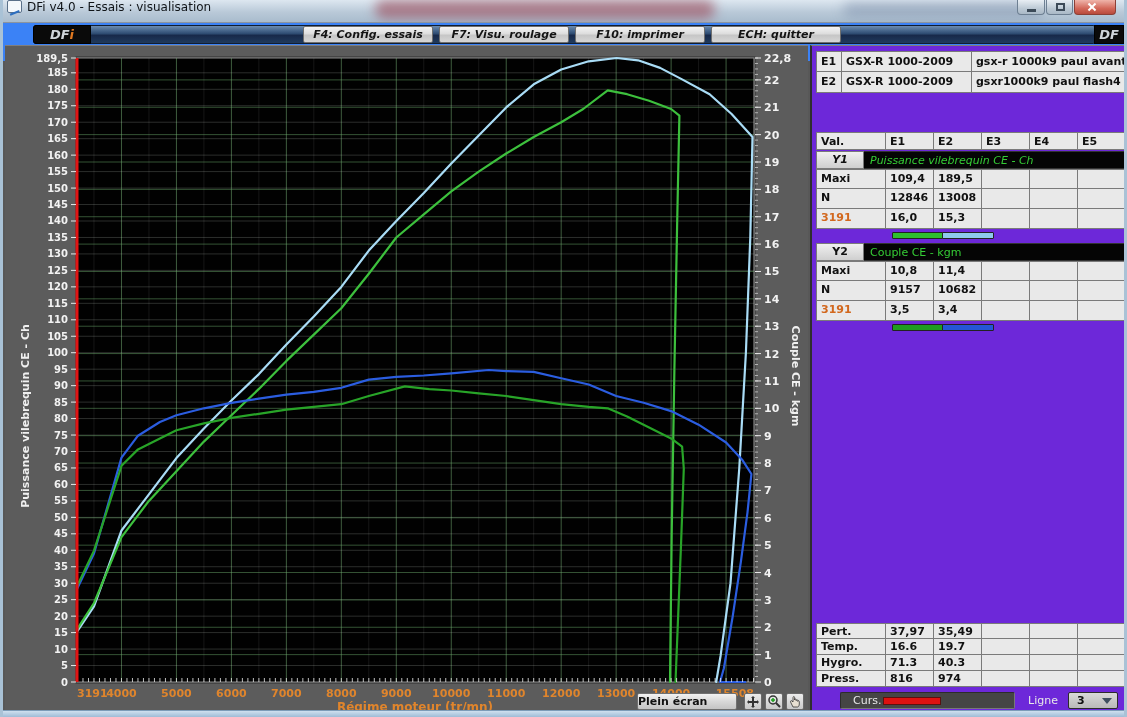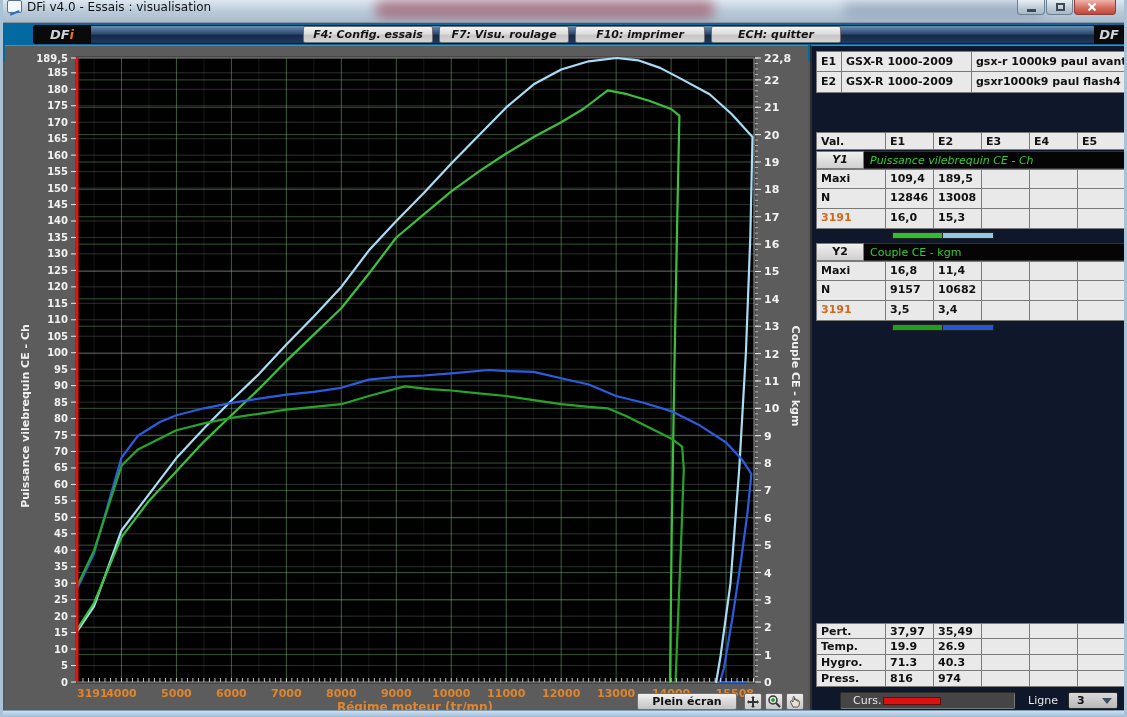--- a/index.html
+++ b/index.html
@@ -20,42 +20,42 @@
   .winbtns{position:absolute;top:0;right:8px;display:flex;}
   .winbtn{height:15px;border:1px solid #6d7f92;border-top:none;border-radius:0 0 4px 4px;
     background:linear-gradient(#e8eef4,#bcc9d5 60%,#aab9c7);margin-left:1px;position:relative;cursor:default;}
   .winbtn.min{width:28px}.winbtn.max{width:27px}.winbtn.close{width:42px;
     background:linear-gradient(#efb4aa,#d3685a 60%,#b84a3c);border-color:#8c3f36;}
   .glyph-min{position:absolute;left:9px;top:9px;width:9px;height:3px;background:#3c4a58;}
   .glyph-max{position:absolute;left:9px;top:3px;width:9px;height:8px;border:2px solid #3c4a58;}
   .glyph-x1,.glyph-x2{position:absolute;left:16px;top:2px;width:2px;height:10px;background:#fff;}
   .glyph-x1{transform:rotate(45deg)}.glyph-x2{transform:rotate(-45deg)}
   
-  .toolbar{position:absolute;top:22px;left:0;right:0;height:39px;background:#0369a1;
+  .toolbar{position:absolute;top:22px;left:0;right:0;height:39px;background:#3b82f6;
     border-top:1px solid #8b949e;}
   .navybar{position:absolute;top:2px;left:30px;right:28px;height:19px;border-radius:3px;
     background:linear-gradient(#6c8cb0,#2e4c72 45%,#17294a 55%,#203a5c);border:1px solid #101d30;}
   .brandbox{position:absolute;top:2px;left:30px;width:58px;height:19px;background:#0a0a0a;
     border:1px solid #000;border-radius:3px 0 0 3px;color:#cfd4d9;font-weight:bold;font-style:italic;
     font-size:13px;text-align:center;line-height:17px;}
   .brandbox i{color:#e07820;font-style:italic;}
   .brandbox.right{left:auto;right:0;width:30px;border-radius:0;overflow:hidden;}
   .tbbtn{position:absolute;top:3px;height:17px;border:1px solid #6e6e6e;border-radius:2px;
     background:linear-gradient(#f4f4f4,#dddddd 45%,#c6c6c6 55%,#d6d6d6);
     font-size:11px;font-weight:bold;color:#141414;text-align:center;line-height:15px;cursor:default;font-style:italic;}
   
   .chart-panel{position:absolute;left:2px;top:45px;width:803px;height:665px;background:#5c5c5c;
     border-top:1px solid #7e7e7e;}
-  .right-panel{position:absolute;left:807px;top:45px;width:317px;height:665px;background:#0f172a;
+  .right-panel{position:absolute;left:807px;top:45px;width:317px;height:665px;background:#6d28d9;
     border-left:2px solid #2e2e2e;border-top:1px solid #7e7e7e;}
   svg text{font-family:"DejaVu Sans","Liberation Sans",sans-serif;}
   
   .fs-btn{position:absolute;left:632px;top:647px;width:100px;height:17px;border:1px solid #707070;
     border-radius:2px;background:linear-gradient(#f2f2f2,#d8d8d8 50%,#c4c4c4);font-size:11px;
-    font-weight:bold;text-align:center;line-height:15px;color:#111;cursor:default;}
+    font-weight:bold;line-height:15px;color:#111;cursor:default;}
   .mini-btn{position:absolute;top:647px;width:18px;height:17px;border:1px solid #6a6a6a;border-radius:2px;
     background:linear-gradient(#ececec,#c9c9c9);display:flex;align-items:center;justify-content:center;cursor:default;}
   
   .grid-row{display:grid;grid-template-columns:70px 48px 48px 48px 48px 48px;}
   .cell{background:#e9e9e9;border:1px solid #7a7a7a;border-left:none;font-size:11px;font-weight:bold;
     color:#111;padding:2px 3px 0 4px;height:100%;overflow:hidden;white-space:nowrap;}
   .cell:first-child{border-left:1px solid #7a7a7a;}
   .grid-row > .cell{border-top:none;}
   .grid-row.first > .cell{border-top:1px solid #7a7a7a;}
   .runs{position:absolute;left:4px;top:5px;width:311px;}
@@ -676,21 +676,21 @@
     <div class="swatch" style="left: 80px; top: 186px; width: 52px; background: rgb(47, 190, 47);"></div>
     <div class="swatch" style="left: 130px; top: 186px; width: 52px; background: rgb(142, 201, 236);"></div>
 
     <div class="sec-head" style="top:197px;">
       <div class="sec-label">Y2</div>
       <div class="sec-bar">Couple CE - kgm</div>
     </div>
     <div class="sec-rows" style="top:215px;">
       <div class="grid-row first">
         <div class="cell">Maxi</div>
-        <div class="cell">16,8</div>
+        <div class="cell">10,8</div>
         <div class="cell">11,4</div>
         <div class="cell"></div>
           <div class="cell"></div>
           <div class="cell"></div>
       </div>
       <div class="grid-row">
         <div class="cell">N</div>
         <div class="cell">9157</div>
         <div class="cell">10682</div>
         <div class="cell"></div>
@@ -713,22 +713,22 @@
       <div class="grid-row first">
         <div class="cell">Pert.</div>
         <div class="cell">37,97</div>
         <div class="cell">35,49</div>
         <div class="cell"></div>
           <div class="cell"></div>
           <div class="cell"></div>
       </div>
       <div class="grid-row">
         <div class="cell">Temp.</div>
-        <div class="cell">19.9</div>
-        <div class="cell">26.9</div>
+        <div class="cell">16.6</div>
+        <div class="cell">19.7</div>
         <div class="cell"></div>
           <div class="cell"></div>
           <div class="cell"></div>
       </div>
       <div class="grid-row">
         <div class="cell">Hygro.</div>
         <div class="cell">71.3</div>
         <div class="cell">40.3</div>
         <div class="cell"></div>
           <div class="cell"></div>

